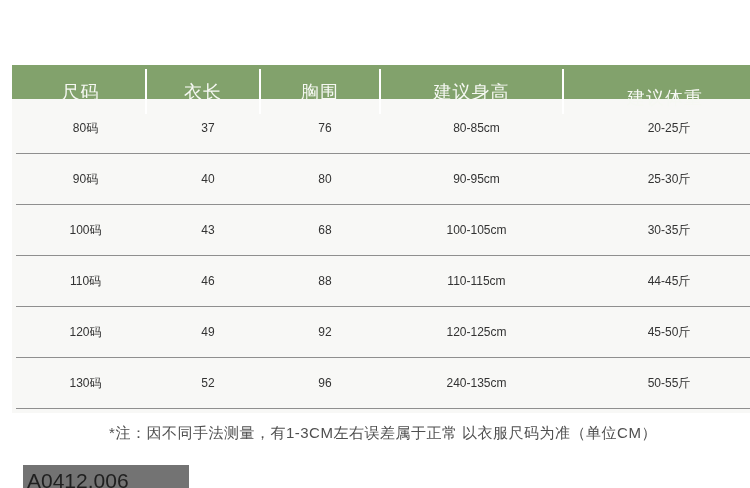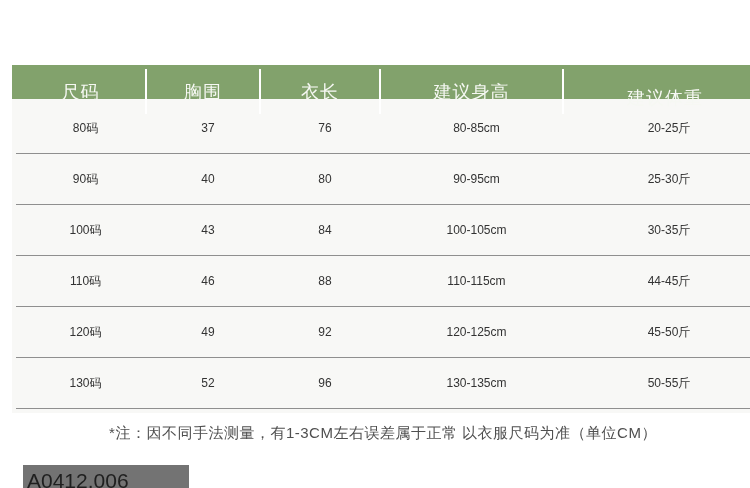--- a/index.html
+++ b/index.html
@@ -73,22 +73,22 @@
 </style>
 </head>
 <body>
 
 <div class="page">
 
   <div class="size-table">
 
     <div class="header-row">
       <div class="header-cell">尺码</div>
+      <div class="header-cell">衣长</div>
       <div class="header-cell">胸围</div>
-      <div class="header-cell">衣长</div>
       <div class="header-cell">建议身高</div>
       <div class="header-cell">建议体重</div>
     </div>
 
     <div class="table-body">
 
       <div class="table-row">
         <div class="table-cell">80码</div>
         <div class="table-cell">37</div>
         <div class="table-cell">76</div>
@@ -100,21 +100,21 @@
         <div class="table-cell">90码</div>
         <div class="table-cell">40</div>
         <div class="table-cell">80</div>
         <div class="table-cell">90-95cm</div>
         <div class="table-cell">25-30斤</div>
       </div>
 
       <div class="table-row">
         <div class="table-cell">100码</div>
         <div class="table-cell">43</div>
-        <div class="table-cell">84</div>
+        <div class="table-cell">68</div>
         <div class="table-cell">100-105cm</div>
         <div class="table-cell">30-35斤</div>
       </div>
 
       <div class="table-row">
         <div class="table-cell">110码</div>
         <div class="table-cell">46</div>
         <div class="table-cell">88</div>
         <div class="table-cell">110-115cm</div>
         <div class="table-cell">44-45斤</div>
@@ -125,21 +125,21 @@
         <div class="table-cell">49</div>
         <div class="table-cell">92</div>
         <div class="table-cell">120-125cm</div>
         <div class="table-cell">45-50斤</div>
       </div>
 
       <div class="table-row">
         <div class="table-cell">130码</div>
         <div class="table-cell">52</div>
         <div class="table-cell">96</div>
-        <div class="table-cell">130-135cm</div>
+        <div class="table-cell">240-135cm</div>
         <div class="table-cell">50-55斤</div>
       </div>
 
     </div>
   </div>
 
   <div class="note">*注：因不同手法测量，有1-3CM左右误差属于正常 以衣服尺码为准（单位CM）</div>
 
   <div class="product-code">A0412.006</div>
 

